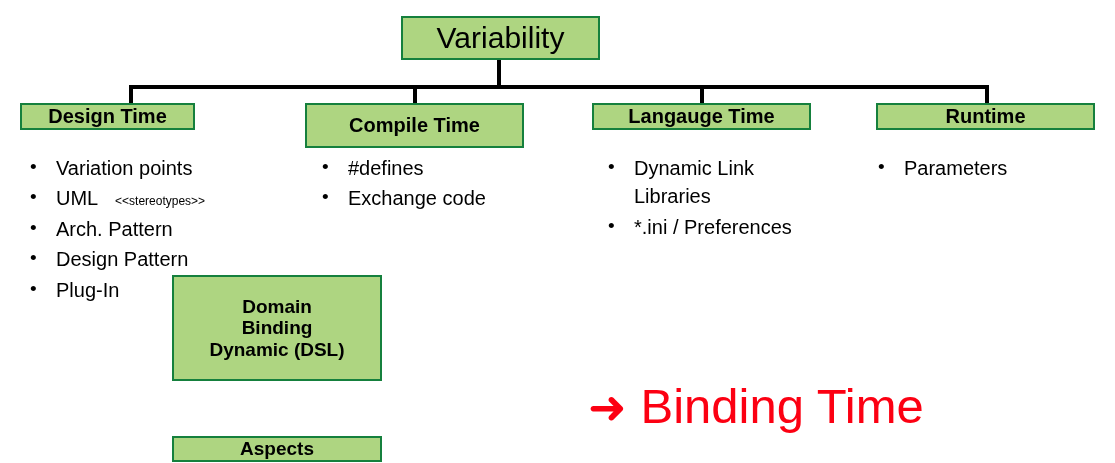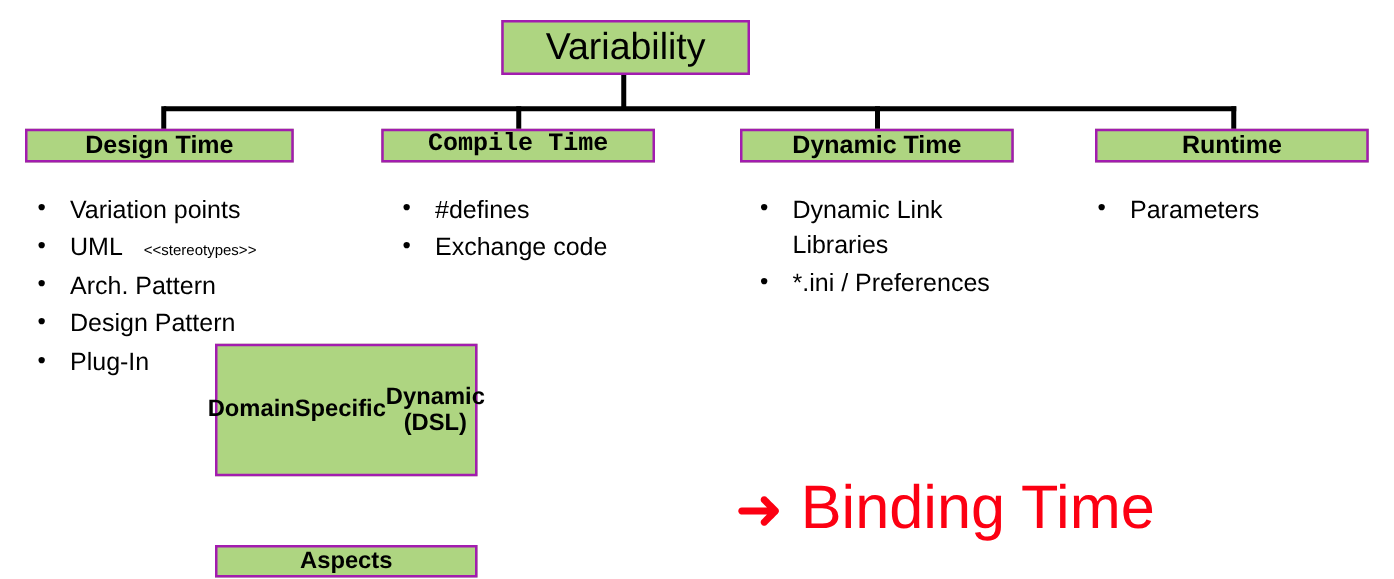--- a/index.html
+++ b/index.html
@@ -19,21 +19,21 @@
   #canvas {
     position: relative;
     width: 1115px;
     height: 463px;
   }
 
   
   .gbox {
     position: absolute;
     background: #aed581;
-    border: 2px solid #a21caf;
+    border: 2px solid #15803d;
     display: flex;
     align-items: center;
     justify-content: center;
     text-align: center;
     line-height: 1.12;
   }
   .gbox.root {
     font-size: 30px;
     font-weight: 400;
   }
@@ -113,30 +113,30 @@
   <div class="conn" style="left:131px; top:85px; width:858px; height:4px;"></div>
 
   <div class="conn" style="left:129px; top:85px; width:4px; height:19px;"></div>
 
   <div class="conn" style="left:413px; top:85px; width:4px; height:19px;"></div>
 
   <div class="conn" style="left:700px; top:85px; width:4px; height:19px;"></div>
 
   <div class="conn" style="left:985px; top:85px; width:4px; height:19px;"></div>
 
-  <div class="gbox cat" style="left:20px; top:103px; width:215px; height:27px;">
+  <div class="gbox cat" style="left:20px; top:103px; width:175px; height:27px;">
     <span>Design Time</span>
   </div>
 
-  <div class="gbox cat" style="left:305px; top:103px; width:219px; height:27px;font-family:Liberation Mono, monospace;">
+  <div class="gbox cat" style="left:305px; top:103px; width:219px; height:45px;">
     <span>Compile Time</span>
   </div>
 
   <div class="gbox cat" style="left:592px; top:103px; width:219px; height:27px;">
-    <span>Dynamic Time</span>
+    <span>Langauge Time</span>
   </div>
 
   <div class="gbox cat" style="left:876px; top:103px; width:219px; height:27px;text-align:right;">
     <span>Runtime</span>
   </div>
 
   <div class="bullets" style="left:30px; top:154px; width:265px;">
     <div class="bullet-row">
       <span class="bullet-dot">•</span>
       <span class="bullet-text">Variation points</span>
@@ -181,23 +181,23 @@
     </div>
   </div>
 
   <div class="bullets" style="left:878px; top:154px; width:220px;">
     <div class="bullet-row">
       <span class="bullet-dot">•</span>
       <span class="bullet-text">Parameters</span>
     </div>
   </div>
 
-  <div class="gbox block" style="left:172px; top:275px; width:210px; height:106px; flex-direction:row; justify-content:center;">
+  <div class="gbox block" style="left:172px; top:275px; width:210px; height:106px; flex-direction:column; justify-content:center;">
     <span>Domain</span>
-    <span>Specific</span>
+    <span>Binding</span>
     <span>Dynamic (DSL)</span>
   </div>
 
   <div class="gbox block" style="left:172px; top:396px; width:210px; height:26px;margin-top:40px;">
     <span>Aspects</span>
   </div>
 
   <div id="binding-time">
     <span id="binding-arrow">➜</span>
     <span id="binding-label">Binding Time</span>

